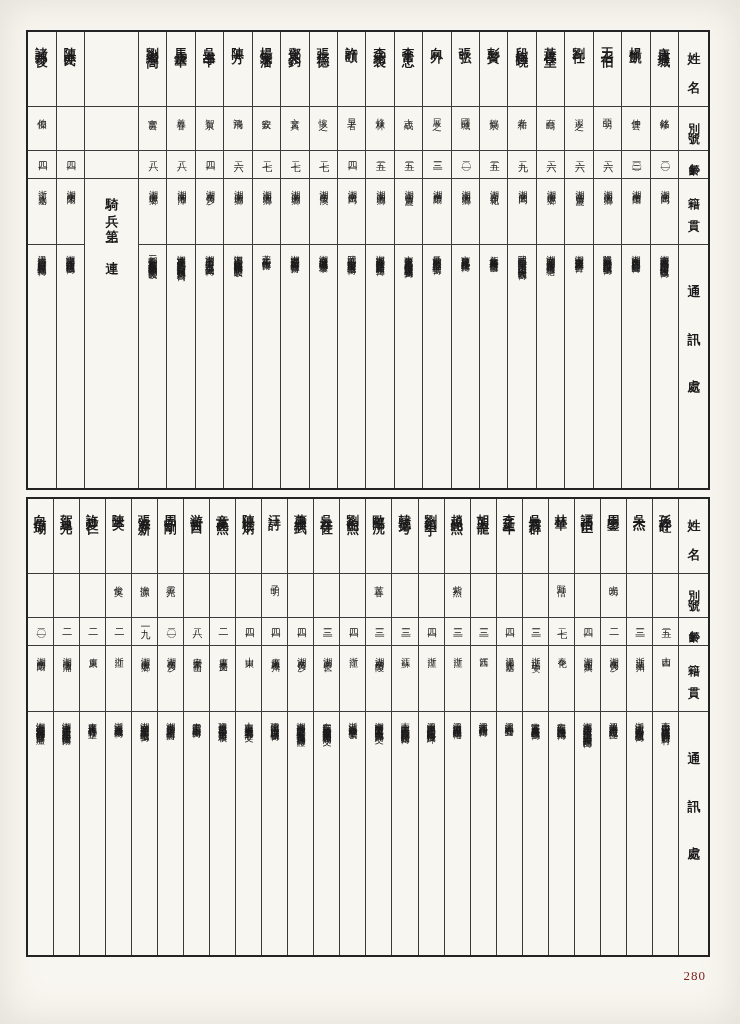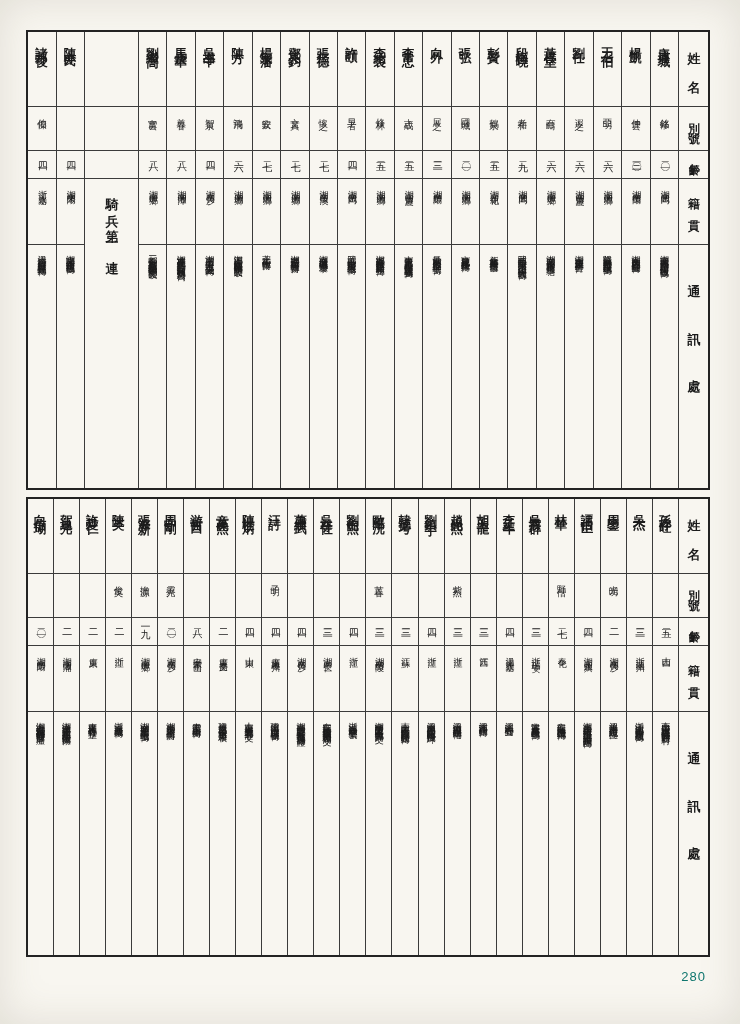--- a/index.html
+++ b/index.html
@@ -67,22 +67,22 @@
   .h-origin  { font-size: 12px; font-weight: 700; letter-spacing: 22px; padding-top: 9px; }
   .h-address { font-size: 13px; font-weight: 700; letter-spacing: 48px; padding-top: 28px; }
 
   .sectionlabel {
     font-size: 13px; font-weight: 700;
     letter-spacing: 16px; padding-top: 8px;
   }
 
   .page-number {
     position: absolute; right: 34px; bottom: 40px;
-    font-family: Liberation Sans, sans-serif;
-    font-size: 13px; letter-spacing: 1px; color: #0f766e;
+    font-family: Liberation Serif, serif;
+    font-size: 13px; letter-spacing: 1px; color: #7f1d1d;
   }
 </style>
 </head>
 <body>
 
 <div class="page">
   <div class="rtable band-top">
       <div class="col header">
         <div class="cell name">
           <span class="vtext h-name">姓名</span>

